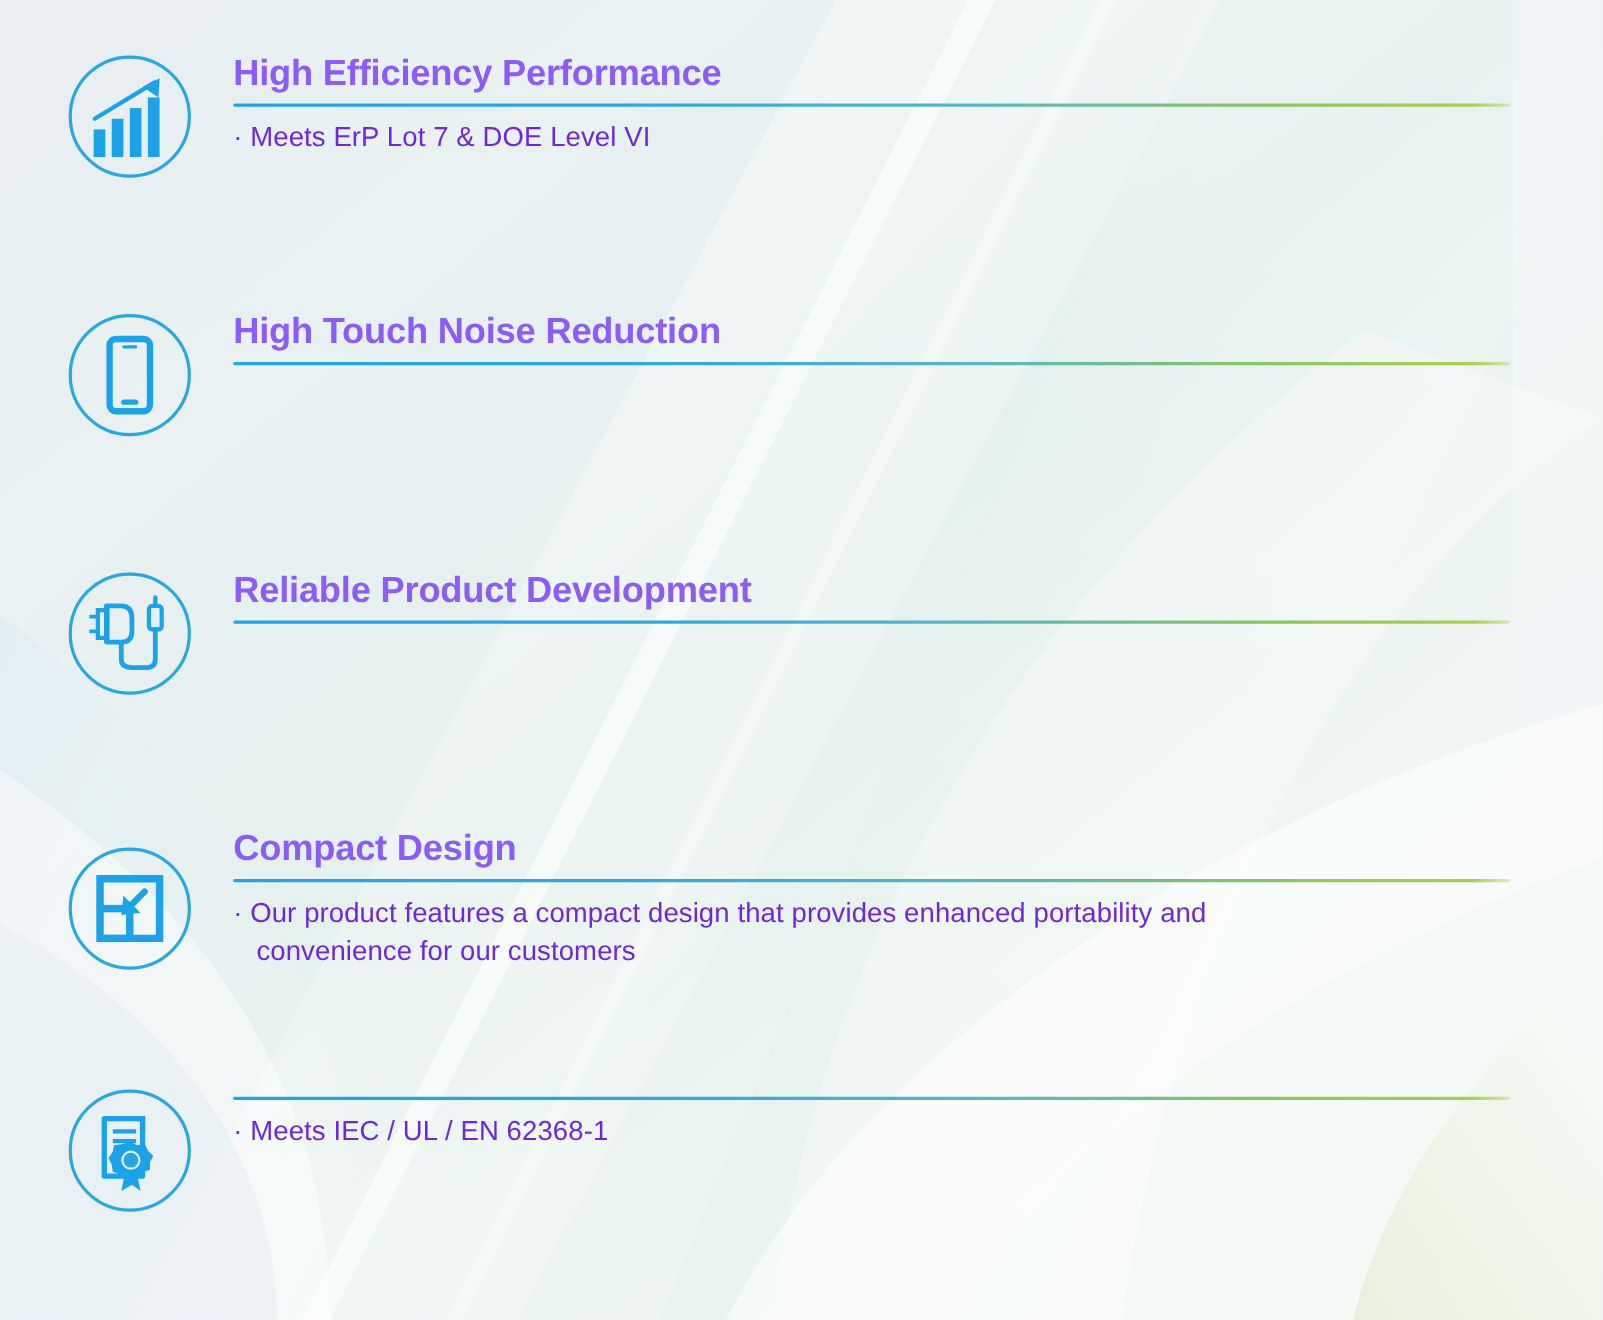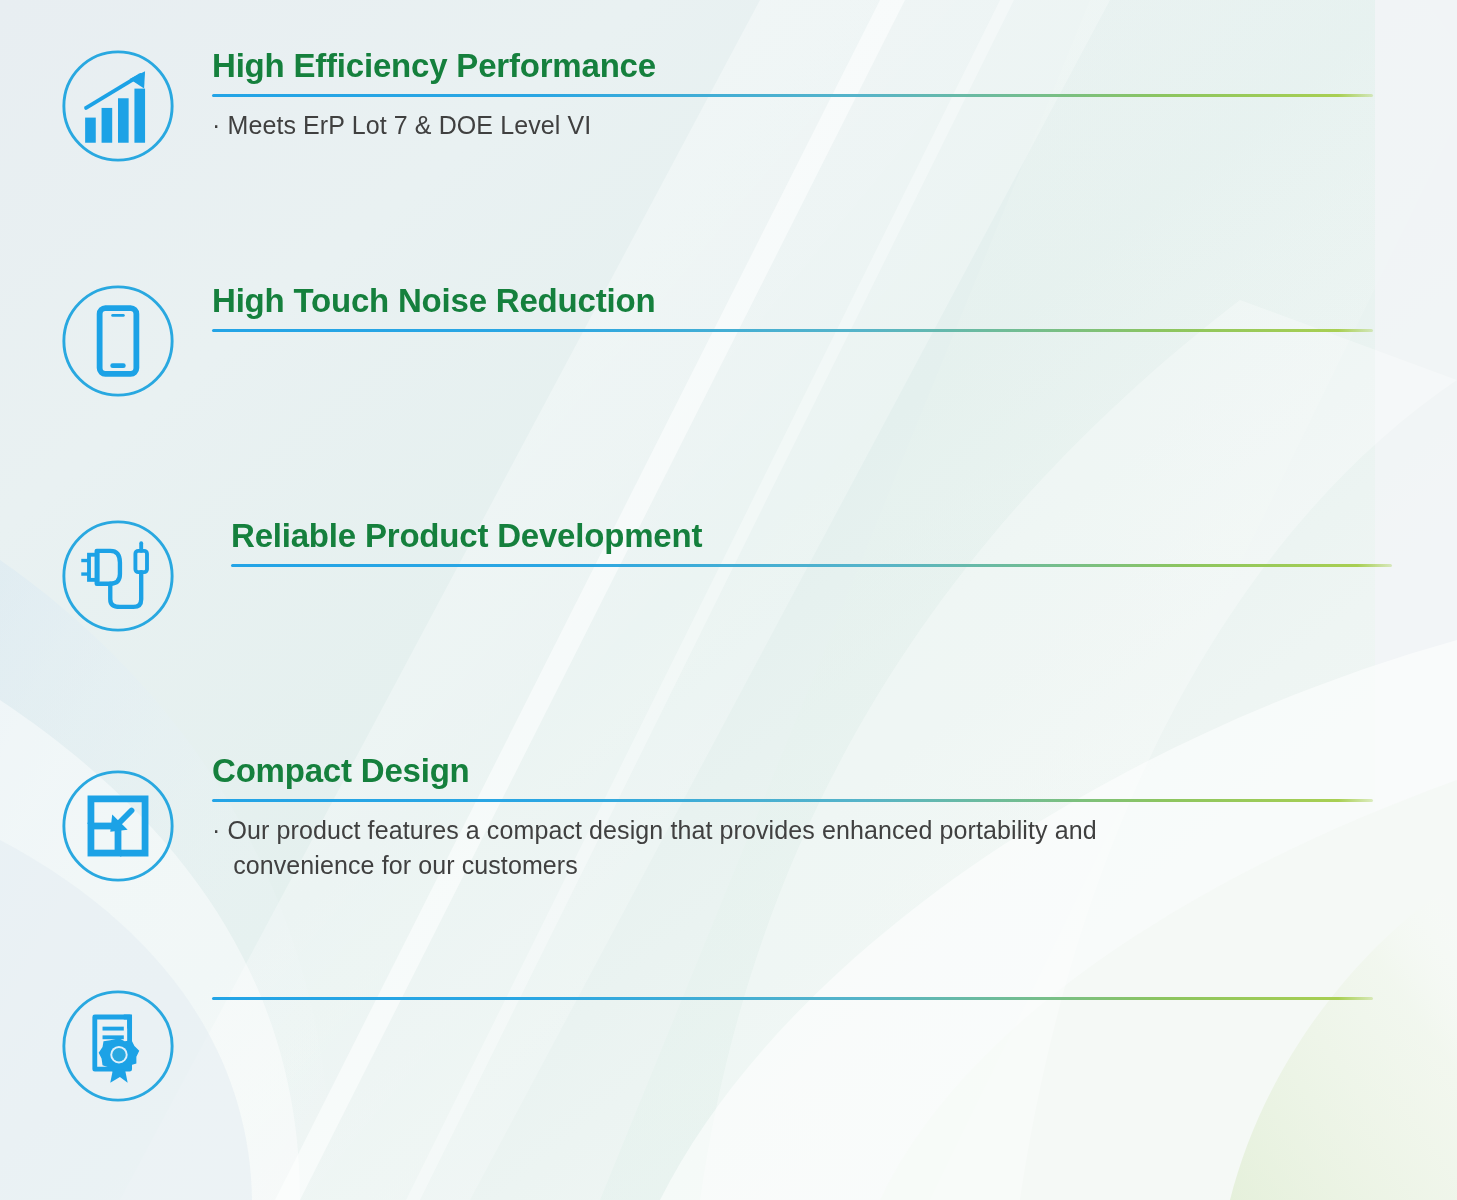--- a/index.html
+++ b/index.html
@@ -59,21 +59,21 @@
 
   .body-col {
     flex: 1;
     padding-left: 34px;
     padding-right: 80px;
   }
 
   .feat-title {
     font-size: 33px;
     font-weight: bold;
-    color: #15803d;
+    color: #8b5cf6;
     letter-spacing: -0.2px;
     line-height: 1.12;
     white-space: nowrap;
   }
 
   .rule {
     height: 3px;
     width: 1161px;
     margin-top: 9px;
     margin-bottom: 11px;
@@ -83,30 +83,30 @@
         #56b4c9 56%,
         #8cc55f 82%,
         #a8cf52 97%,
         rgba(168,207,82,0.35) 100%);
     border-radius: 2px;
   }
 
   .bullets {
     font-size: 25px;
     line-height: 1.42;
-    color: #404040;
+    color: #6d28d9;
     letter-spacing: 0.1px;
   }
 
   .bullet { display: block; white-space: pre-wrap; }
 
   
   #feature-0 { top: 48px; }
   #feature-1 { top: 283px; }
-  #feature-2 { top: 518px; gap: 19px; }
+  #feature-2 { top: 518px; }
   #feature-3 { top: 753px; align-items: flex-end; }
   #feature-4 { top: 988px; }
 </style>
 </head>
 <body>
 
 <svg id="bg" viewBox="0 0 1457 1200" preserveAspectRatio="none" xmlns="http://www.w3.org/2000/svg">
   <defs>
     <linearGradient id="baseGrad" x1="0" y1="0" x2="1" y2="1">
       <stop offset="0%" stop-color="#e8eef2"></stop>
@@ -256,16 +256,19 @@
 
         <path d="M 61 52 L 67 55 L 74 54 L 77 60 L 82 65 L 79 71 L 79 78 L 73 80
                  L 68 85 L 61 84 L 55 87 L 50 82 L 44 80 L 43 73 L 40 67 L 44 61
                  L 45 55 L 52 54 Z" fill="#1CA2E6"></path>
         <circle cx="61" cy="69" r="9" fill="#dff0fb"></circle>
         <circle cx="61" cy="69" r="7" fill="#29A8E0"></circle>
       </svg>
     </div>
     <div class="body-col">
       <div class="rule"></div>
+      <div class="bullets">
+        <span class="bullet">· Meets IEC / UL / EN 62368-1</span>
+      </div>
     </div>
   </section>
 
 </div>
 
 </body></html>

